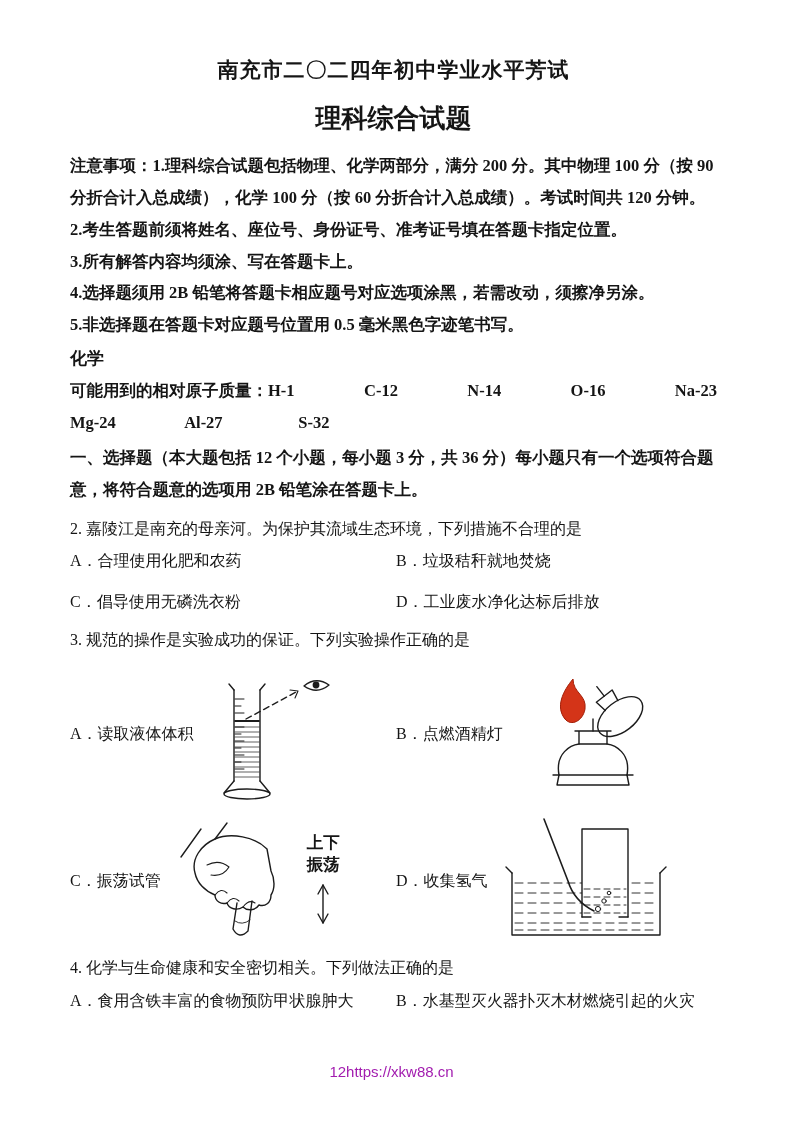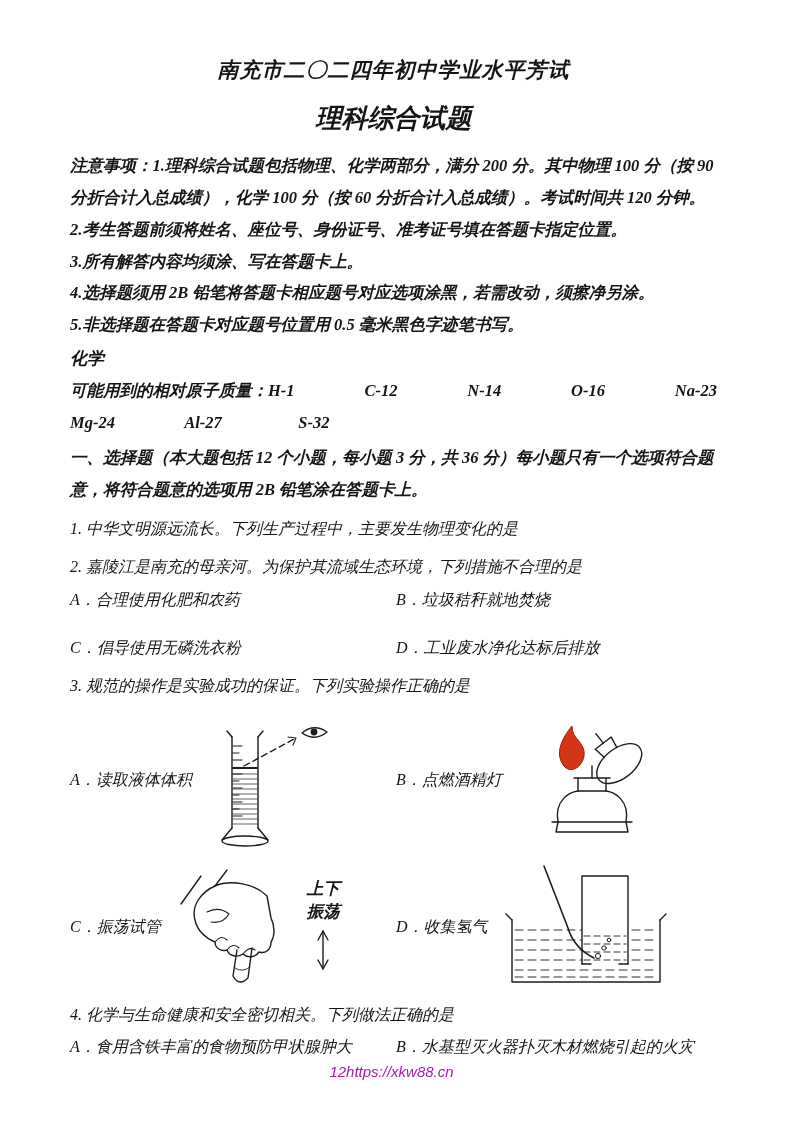--- a/index.html
+++ b/index.html
@@ -1,35 +1,35 @@
 <!DOCTYPE html>
 <html><head>
 <meta charset="utf-8">
 <style>
   * { margin:0; padding:0; box-sizing:border-box; }
   html,body { background:#ffffff; }
   .page {
     width:783px; height:1122px; position:relative; background:#fff;
     padding:56px 66px 0 70px; overflow:hidden;
     font-family:"Liberation Serif","DejaVu Serif",serif;
-    color:#151515; font-size:16px;font-style:italic;
+    color:#151515; font-size:16px;
   }
   .title { text-align:center; font-size:21px; font-weight:700; letter-spacing:1px; }
   .subtitle { text-align:center; font-size:26px; font-weight:700; margin-top:17px; }
   .notices { margin-top:14px; }
   .notices p { font-weight:700; font-size:16.5px; line-height:1.93; }
   .subject { text-align:left; font-weight:700; font-size:17px; line-height:1.9; margin-top:2px; }
   .atomic-row { font-weight:700; font-size:16.5px; line-height:1.93; }
   .atomic-row.first { display:flex; justify-content:space-between; }
   .atomic-row.second span { display:inline-block; min-width:110px; }
   .section-heading { font-weight:700; font-size:16.5px; line-height:1.93; margin-top:3px; }
   .stem { line-height:1.9; margin-top:8px; }
   .opts { line-height:1.9; }
   .opts-4 { display:grid; grid-template-columns:160px 166px 166px 1fr; }
-  .opts-2 { display:grid; grid-template-columns:326px 1fr; row-gap:18px; margin-top:2px; }
+  .opts-2 { display:grid; grid-template-columns:326px 1fr; row-gap:10px; margin-top:2px; }
   .fig-grid { display:grid; grid-template-columns:326px 1fr; row-gap:12px; margin-top:8px; }
   .fig-cell { display:flex; align-items:center; }
   .fig-label { white-space:nowrap; margin-right:10px; }
   svg { display:block; }
   .sketch { stroke:#1c1c1c; fill:none; stroke-width:1.4; stroke-linecap:round; stroke-linejoin:round; }
   .shake-col { display:flex; flex-direction:column; align-items:center; margin-left:8px;
                font-weight:700; font-size:16.5px; line-height:1.35; }
   .footer { position:absolute; left:0; right:0; bottom:42px; text-align:center;
             font-size:15px; color:#a21caf;
             font-family:"Liberation Sans","DejaVu Sans",sans-serif; }
@@ -61,21 +61,20 @@
   </div>
   <div class="atomic-row second">
     <span>Mg-24</span>
     <span>Al-27</span>
     <span>S-32</span>
   </div>
 
   <p class="section-heading">一、选择题（本大题包括 12 个小题，每小题 3 分，共 36 分）每小题只有一个选项符合题意，将符合题意的选项用 2B 铅笔涂在答题卡上。</p>
 
   <div class="question">
-    <p class="stem">1. 中华文明源远流长。下列生产过程中，主要发生物理变化的是</p>
   </div>
 
   <div class="question">
     <p class="stem">2. 嘉陵江是南充的母亲河。为保护其流域生态环境，下列措施不合理的是</p>
     <div class="opts opts-2">
       <span>A．合理使用化肥和农药</span>
       <span>B．垃圾秸秆就地焚烧</span>
       <span>C．倡导使用无磷洗衣粉</span>
       <span>D．工业废水净化达标后排放</span>
     </div>

